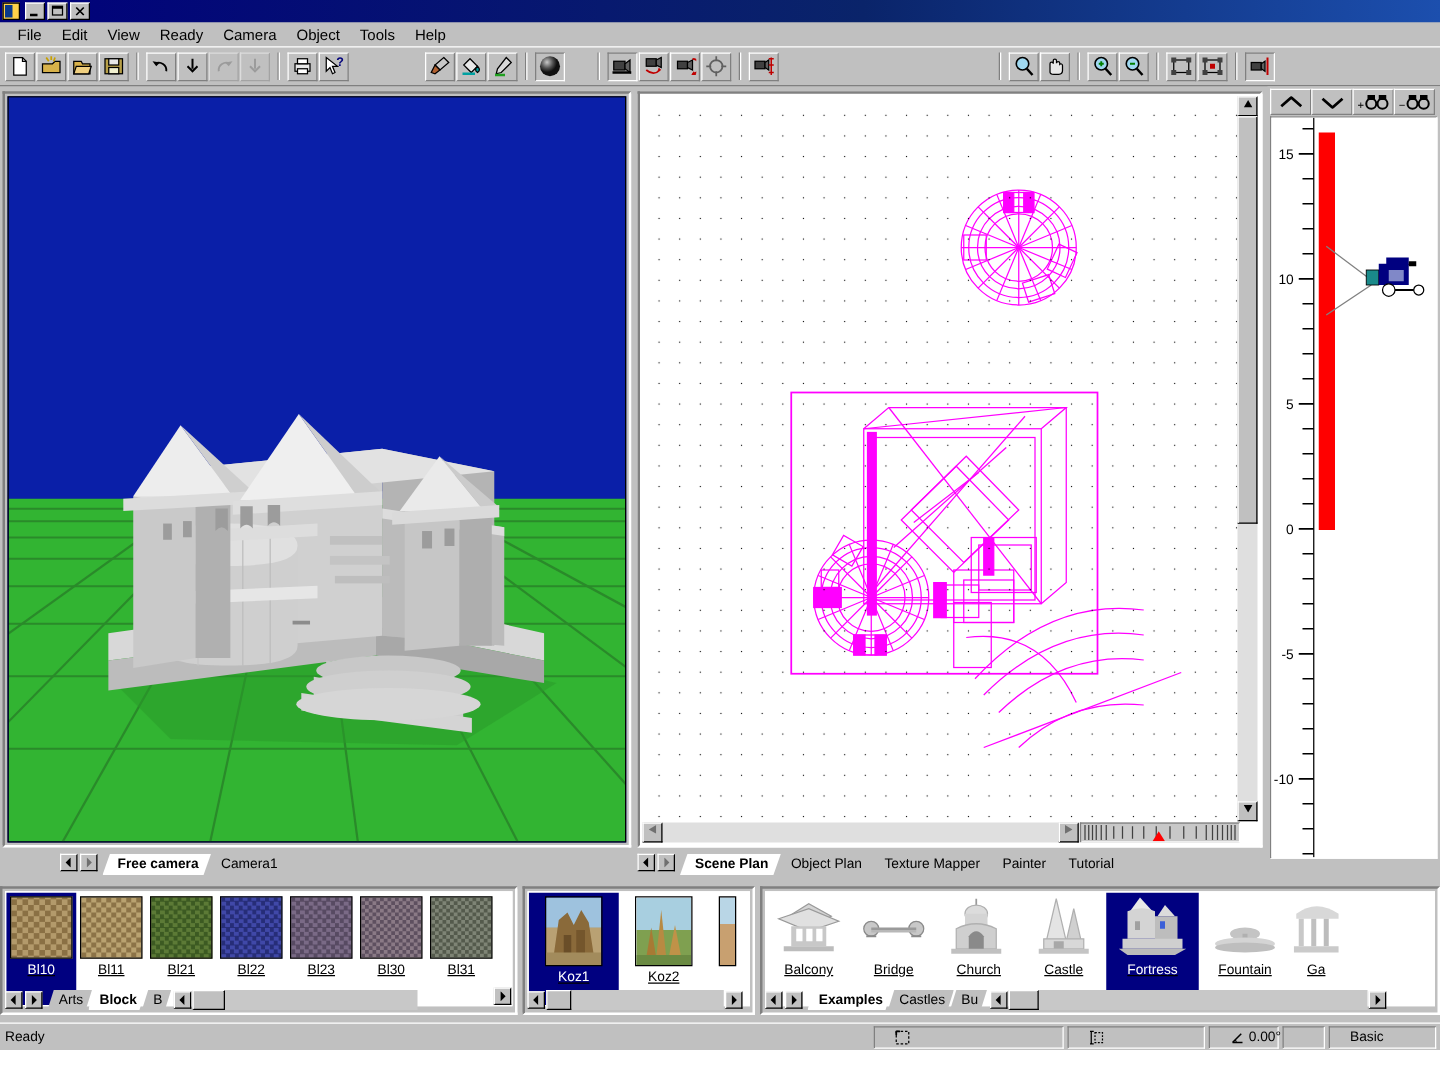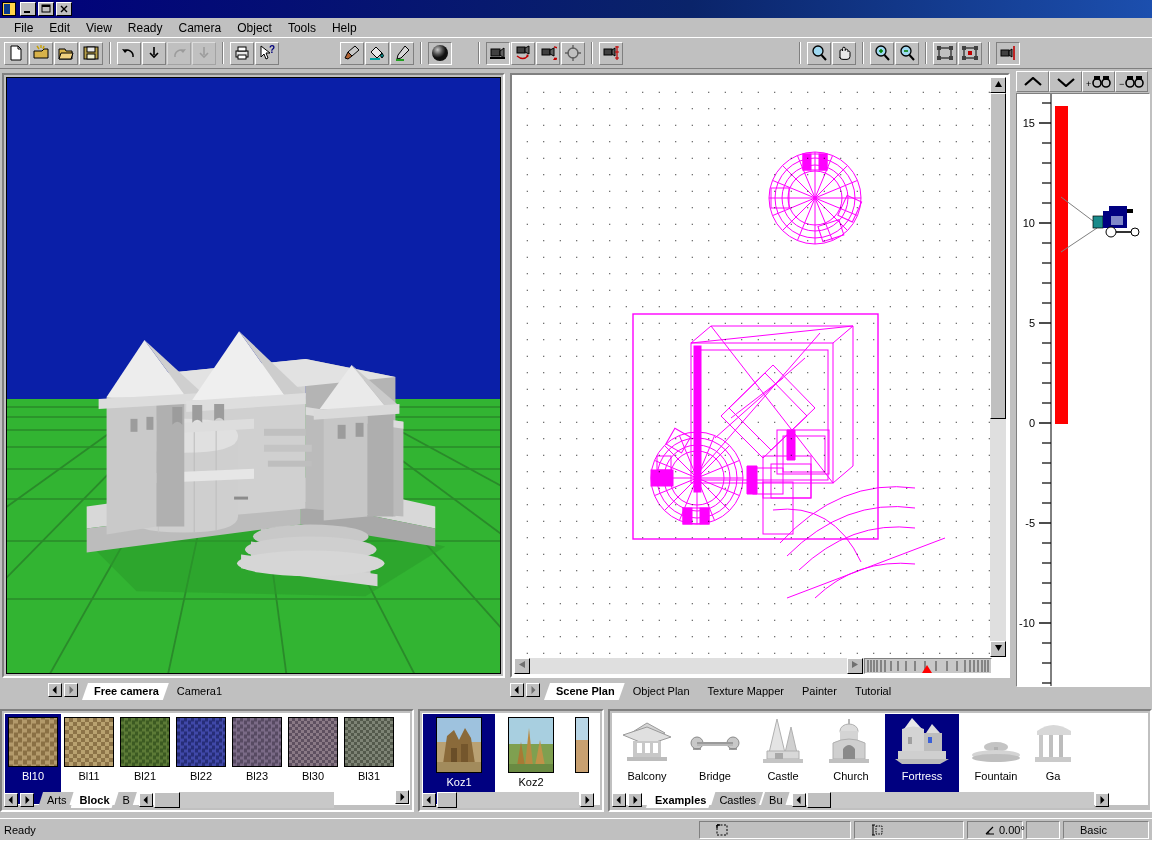--- a/index.html
+++ b/index.html
@@ -165,21 +165,21 @@
   }
 
   
   .palettes{position:absolute;left:0;top:709px;width:1152px;height:107px;}
   .pal{
     position:absolute;top:0;height:103px;background:#c0c0c0;
     border-top:2px solid #808080;border-left:2px solid #808080;
     border-right:2px solid #fff;border-bottom:2px solid #fff;box-sizing:border-box;
   }
   .pal-inner{position:absolute;left:2px;top:2px;right:2px;height:92px;background:#fff;overflow:hidden;
-    border:1px solid #fff;box-sizing:border-box;}
+    border:1px solid #fff;box-sizing:border-box;text-decoration:underline;}
   .swatches{display:flex;height:100%;}
   .swatch{width:56px;display:flex;flex-direction:column;align-items:center;padding-top:3px;box-sizing:border-box;}
   .swatch .thumb{width:50px;height:50px;border:1px solid #000;box-sizing:border-box;}
   .swatch .lbl{font-size:11px;color:#000;margin-top:3px;}
   .swatch.sel{background:#000080;}
   .swatch.sel .lbl{color:#fff;}
 
   .pal-tabs{position:absolute;left:2px;bottom:2px;height:18px;display:flex;align-items:flex-end;}
   .ptab{
     height:16px;line-height:16px;padding:0 7px 0 9px;font-size:11px;color:#000;background:#c0c0c0;
@@ -991,41 +991,41 @@
                 <line x1="12" y1="26" x2="48" y2="26" stroke="#b8b8b8" stroke-width="2"></line>
                 <line x1="8" y1="30" x2="16" y2="30" stroke="#8a8a8a" stroke-width="1.6"></line>
                 <line x1="44" y1="30" x2="52" y2="30" stroke="#8a8a8a" stroke-width="1.6"></line>
               </svg>
             </div>
             <div class="lbl">Bridge</div>
           </div>
           <div class="swatch" style="width:68px">
             <div class="objthumb">
               <svg width="60" height="50" viewBox="0 0 60 50">
-                <path d="M24 2 L16 36 L32 36z" fill="#e4e4e4" stroke="#b0b0b0"></path>
-                <path d="M38 10 L32 36 L44 36z" fill="#d0d0d0" stroke="#b0b0b0"></path>
-                <path d="M14 34 L46 34 L46 42 L14 42z" fill="#d8d8d8" stroke="#b0b0b0"></path>
-                <path d="M22 36 h8 v6 h-8z" fill="#a8a8a8"></path>
-                <path d="M10 42 L50 42 L50 46 L10 46z" fill="#c4c4c4"></path>
-              </svg>
-            </div>
-            <div class="lbl">Castle</div>
-          </div>
-          <div class="swatch" style="width:68px">
-            <div class="objthumb">
-              <svg width="60" height="50" viewBox="0 0 60 50">
                 <line x1="28" y1="2" x2="28" y2="10" stroke="#9a9a9a" stroke-width="1.4"></line>
                 <ellipse cx="28" cy="14" rx="9" ry="7" fill="#dcdcdc" stroke="#b0b0b0"></ellipse>
                 <rect x="19" y="14" width="18" height="12" fill="#d4d4d4"></rect>
                 <path d="M12 26 q16 -8 32 0 v16 H12z" fill="#cfcfcf" stroke="#b0b0b0"></path>
                 <path d="M22 32 q6 -8 12 0 v12 h-12z" fill="#8a8a8a"></path>
                 <path d="M8 42 L48 42 L48 46 L8 46z" fill="#c0c0c0"></path>
               </svg>
             </div>
             <div class="lbl">Church</div>
+          </div>
+          <div class="swatch" style="width:68px">
+            <div class="objthumb">
+              <svg width="60" height="50" viewBox="0 0 60 50">
+                <path d="M24 2 L16 36 L32 36z" fill="#e4e4e4" stroke="#b0b0b0"></path>
+                <path d="M38 10 L32 36 L44 36z" fill="#d0d0d0" stroke="#b0b0b0"></path>
+                <path d="M14 34 L46 34 L46 42 L14 42z" fill="#d8d8d8" stroke="#b0b0b0"></path>
+                <path d="M22 36 h8 v6 h-8z" fill="#a8a8a8"></path>
+                <path d="M10 42 L50 42 L50 46 L10 46z" fill="#c4c4c4"></path>
+              </svg>
+            </div>
+            <div class="lbl">Castle</div>
           </div>
           <div class="swatch sel" style="width:74px">
             <div class="objthumb">
               <svg width="64" height="52" viewBox="0 0 64 52">
                 <path d="M22 3 L14 14 L32 14z" fill="#e8e8e8"></path>
                 <path d="M42 9 L36 18 L50 18z" fill="#dcdcdc"></path>
                 <path d="M12 14 q12 -5 22 0 v22 H12z" fill="#d4d4d4"></path>
                 <path d="M34 18 h18 v20 H34z" fill="#bdbdbd"></path>
                 <rect x="38" y="22" width="4" height="6" fill="#3a5fd8"></rect>
                 <rect x="18" y="22" width="4" height="7" fill="#a0a0a0"></rect>

